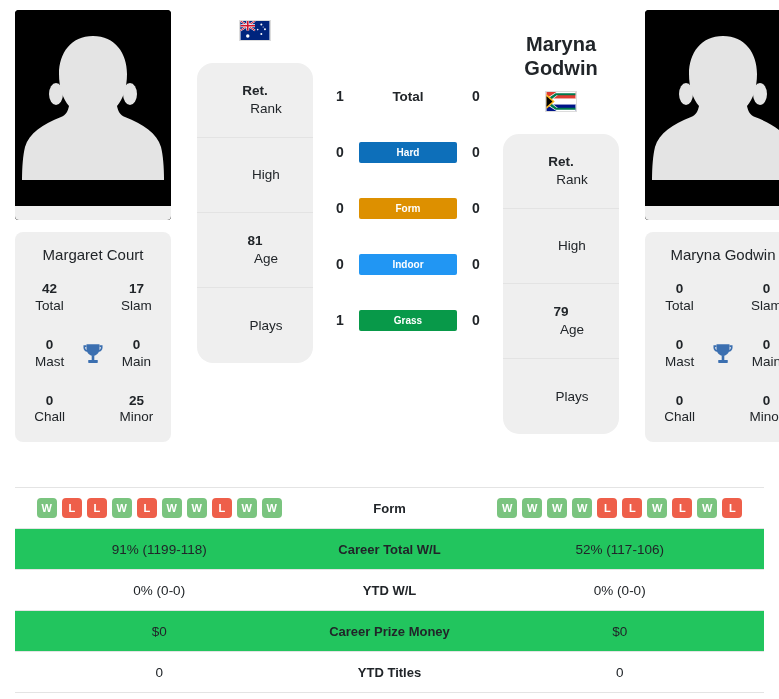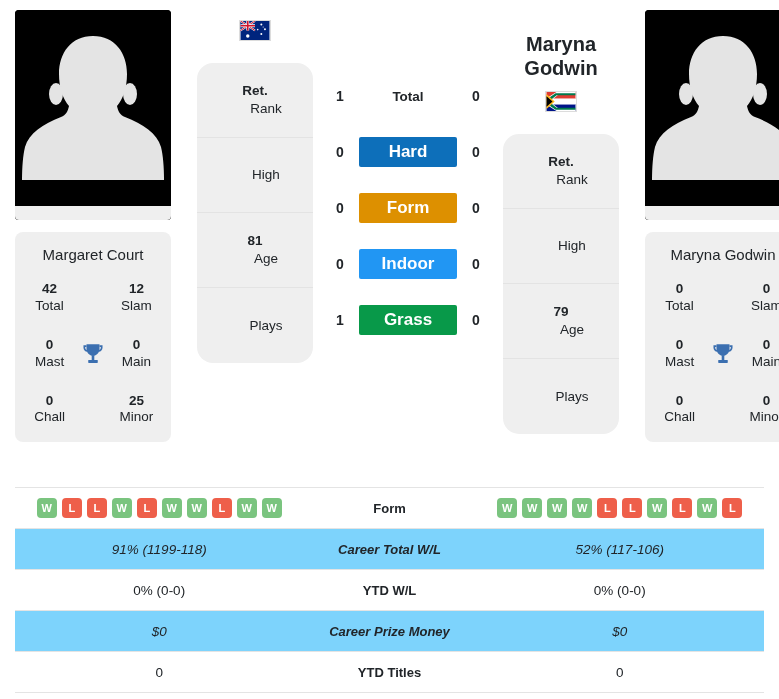--- a/index.html
+++ b/index.html
@@ -69,37 +69,37 @@
   .h2h-row{
     display:flex;align-items:center;justify-content:center;
     width:170px;height:56px;
   }
   .h2h-score{
     width:34px;text-align:center;font-size:14px;font-weight:bold;color:#212529;
   }
   .h2h-mid{flex:1 1 auto;display:flex;justify-content:center;}
   .h2h-chip{
     display:inline-block;min-width:98px;padding:5px 0;border-radius:2px;
-    text-align:center;font-size:17px;font-weight:bold;color:#ffffff;
+    text-align:center;font-size:10px;font-weight:bold;color:#ffffff;
   }
   .h2h-plain{
     display:inline-block;min-width:98px;text-align:center;
     font-size:13.5px;font-weight:bold;color:#212529;
   }
 
   
   .table{
     position:absolute;left:15px;right:15px;top:487px;
     border-top:1px solid #e4e4e4;
   }
   .trow{
     display:flex;align-items:center;height:41px;
     border-bottom:1px solid #e4e4e4;box-sizing:border-box;
   }
-  .trow.alt{background:#7dd3fc;font-style:italic;}
+  .trow.alt{background:#22c55e;}
   .tleft,.tright{
     flex:1 1 0;display:flex;align-items:center;justify-content:center;
     font-size:13.5px;color:#212529;
   }
   .tmid{
     flex:0 0 172px;text-align:center;font-size:13px;font-weight:bold;color:#212529;
   }
   .form-strip{display:flex;gap:5px;align-items:center;justify-content:center;}
   .fbadge{
     width:20px;height:20px;border-radius:4px;color:#ffffff;
@@ -128,21 +128,21 @@
       <div class="stats-card">
         <div class="stats-name">Margaret Court</div>
         <div class="stats-grid">
           <div class="stat-row">
             <div class="stat-cell">
               <div class="stat-val">42</div>
               <div class="stat-lab">Total</div>
             </div>
             <div class="trophy"></div>
             <div class="stat-cell">
-              <div class="stat-val">12</div>
+              <div class="stat-val">17</div>
               <div class="stat-lab">Slam</div>
             </div>
           </div>
           <div class="stat-row">
             <div class="stat-cell">
               <div class="stat-val">0</div>
               <div class="stat-lab">Mast</div>
             </div>
             <div class="trophy">
               <svg viewBox="0 0 24 24">

